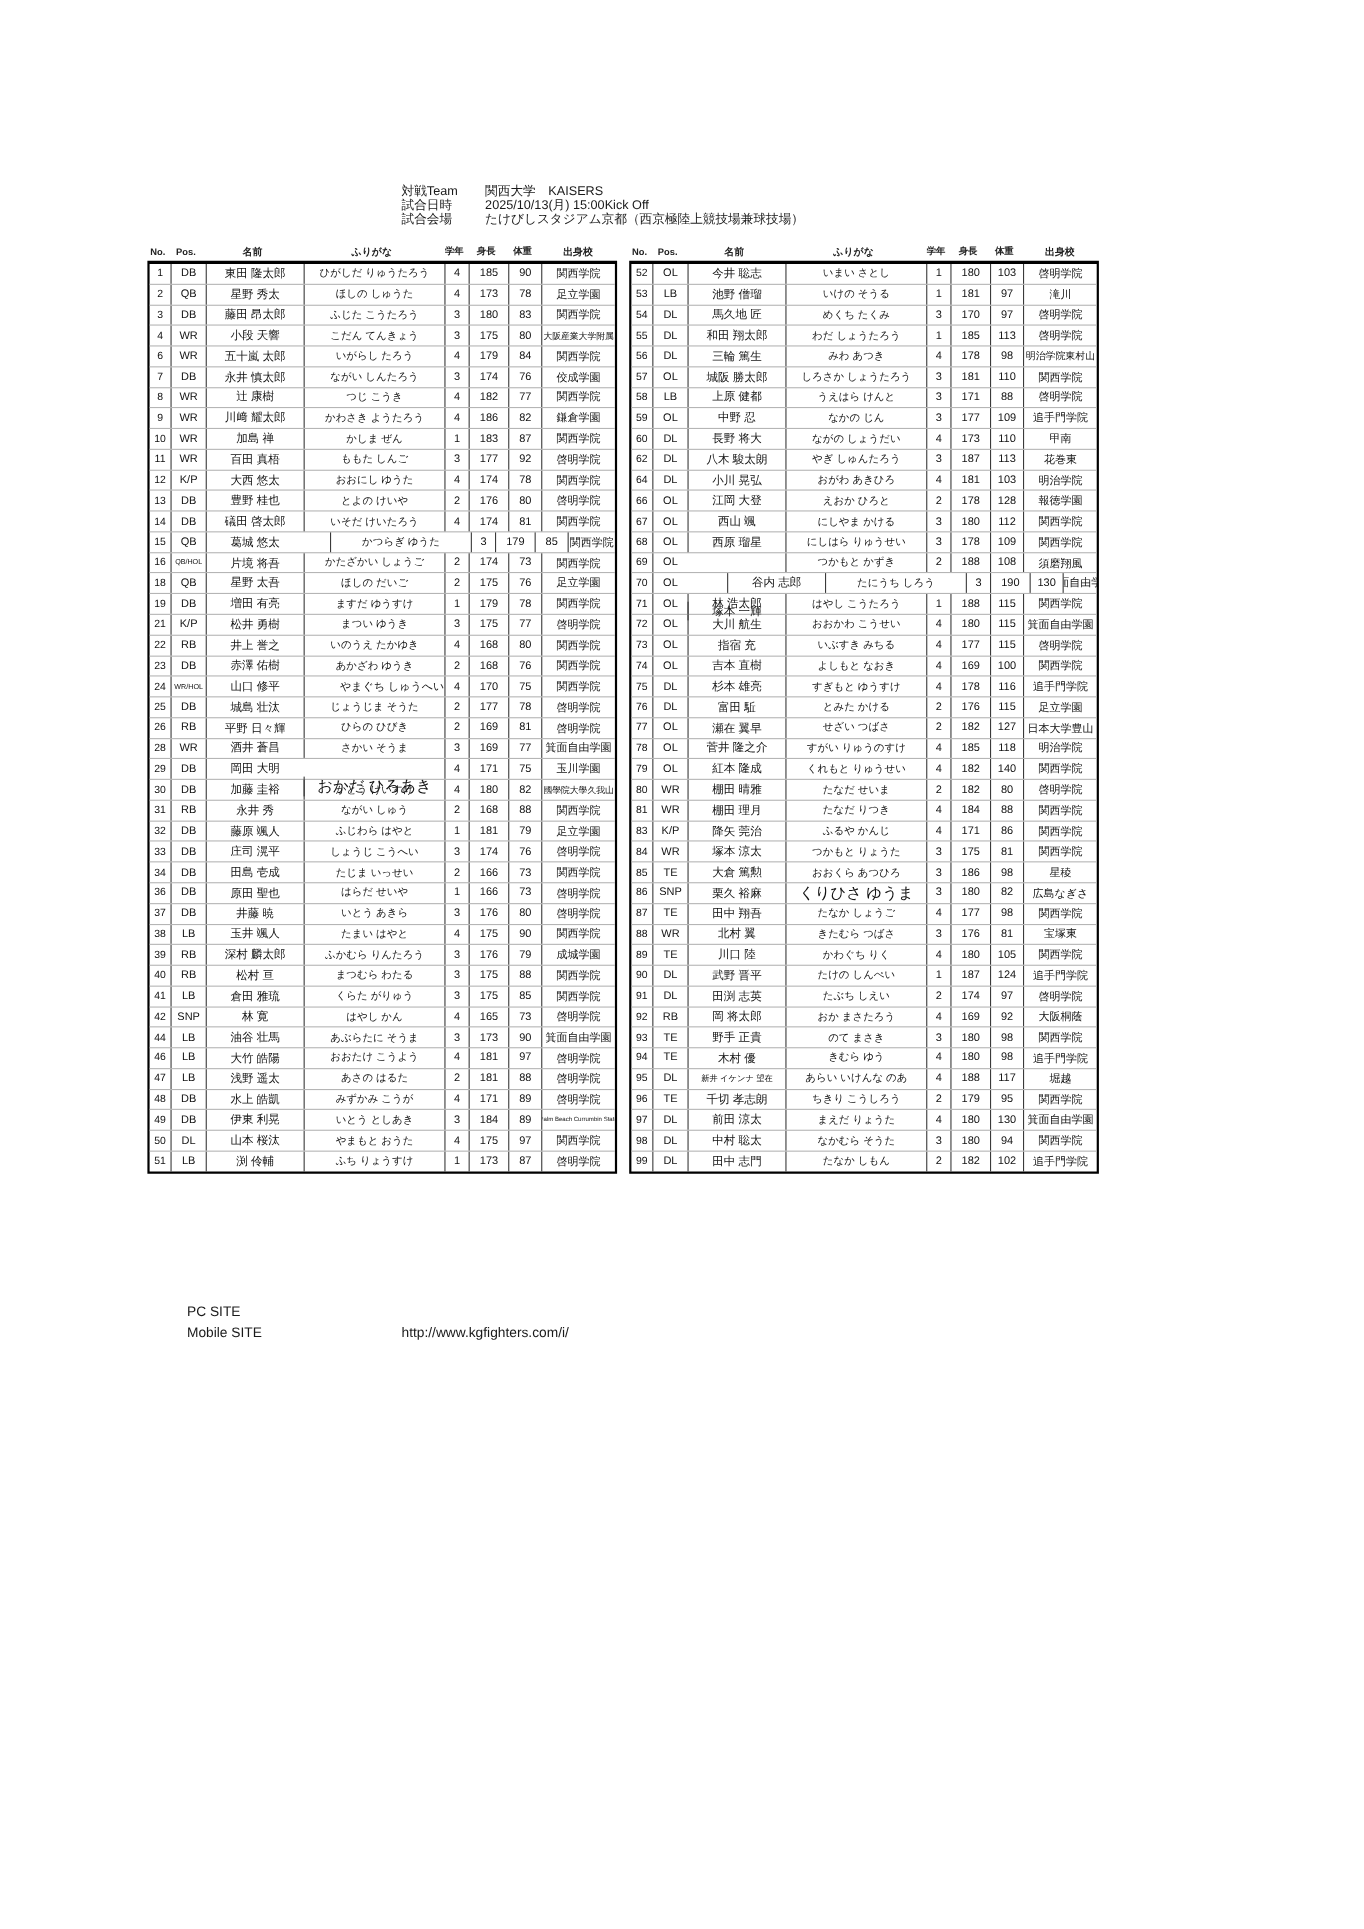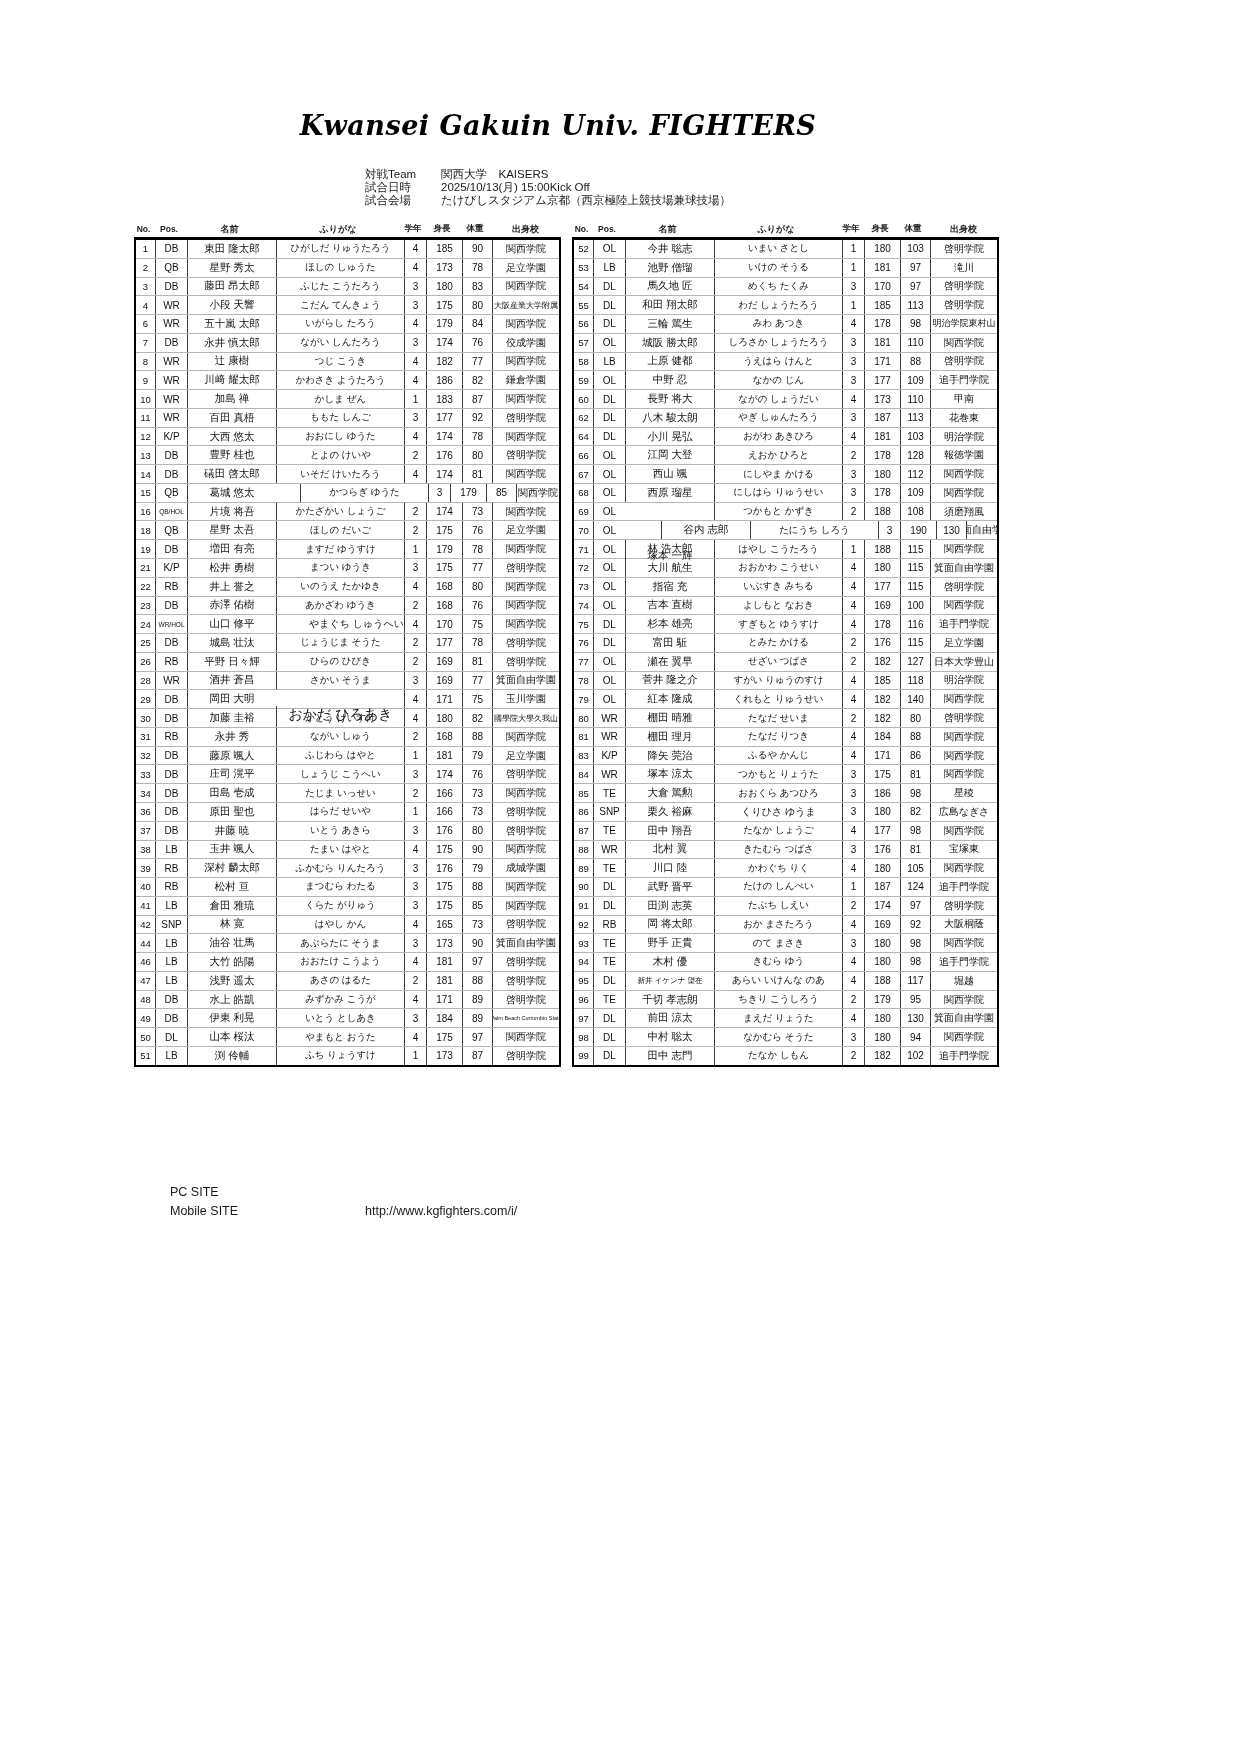--- a/index.html
+++ b/index.html
@@ -39,21 +39,20 @@
   .t-header .c-name,.t-header .c-furi,.t-header .c-school{font-size:9px;}
 
   .footer-pc{position:absolute;left:170px;top:1185px;font-size:12.5px;color:#1a1a1a;}
   .footer-mobile{position:absolute;left:170px;top:1204px;font-size:12.5px;color:#1a1a1a;}
   .footer-url{position:absolute;left:365px;top:1204px;font-size:12.5px;color:#1a1a1a;text-decoration:none;}
 </style>
 </head>
 <body>
 
 <div class="page">
-  <div class="title">Kwansei Gakuin Univ. FIGHTERS</div>
 
   <div class="matchinfo">
     <div class="mi-row">
       <span class="mi-label">対戦Team</span>
       <span class="mi-value">関西大学　KAISERS</span>
     </div>
     <div class="mi-row">
       <span class="mi-label">試合日時</span>
       <span class="mi-value">2025/10/13(月) 15:00Kick Off</span>
     </div>
@@ -826,21 +825,21 @@
           <div class="cell c-furi" style="font-size: 9.5px;">おおくら あつひろ</div>
           <div class="cell c-year">3</div>
           <div class="cell c-h">186</div>
           <div class="cell c-w">98</div>
           <div class="cell c-school" style="font-size: 10px;">星稜</div>
         </div>
         <div class="t-row">
           <div class="cell c-no">86</div>
           <div class="cell c-pos" style="font-size: 10px;">SNP</div>
           <div class="cell c-name" style="font-size: 10.5px;">栗久 裕麻</div>
-          <div class="cell c-furi" style="font-size: 10px;">くりひさ ゆうま</div>
+          <div class="cell c-furi" style="font-size: 14px;">くりひさ ゆうま</div>
           <div class="cell c-year">3</div>
           <div class="cell c-h">180</div>
           <div class="cell c-w">82</div>
           <div class="cell c-school" style="font-size: 10px;">広島なぎさ</div>
         </div>
         <div class="t-row">
           <div class="cell c-no">87</div>
           <div class="cell c-pos" style="font-size: 10px;">TE</div>
           <div class="cell c-name" style="font-size: 10.5px;">田中 翔吾</div>
           <div class="cell c-furi" style="font-size: 9.5px;">たなか しょうご</div>

